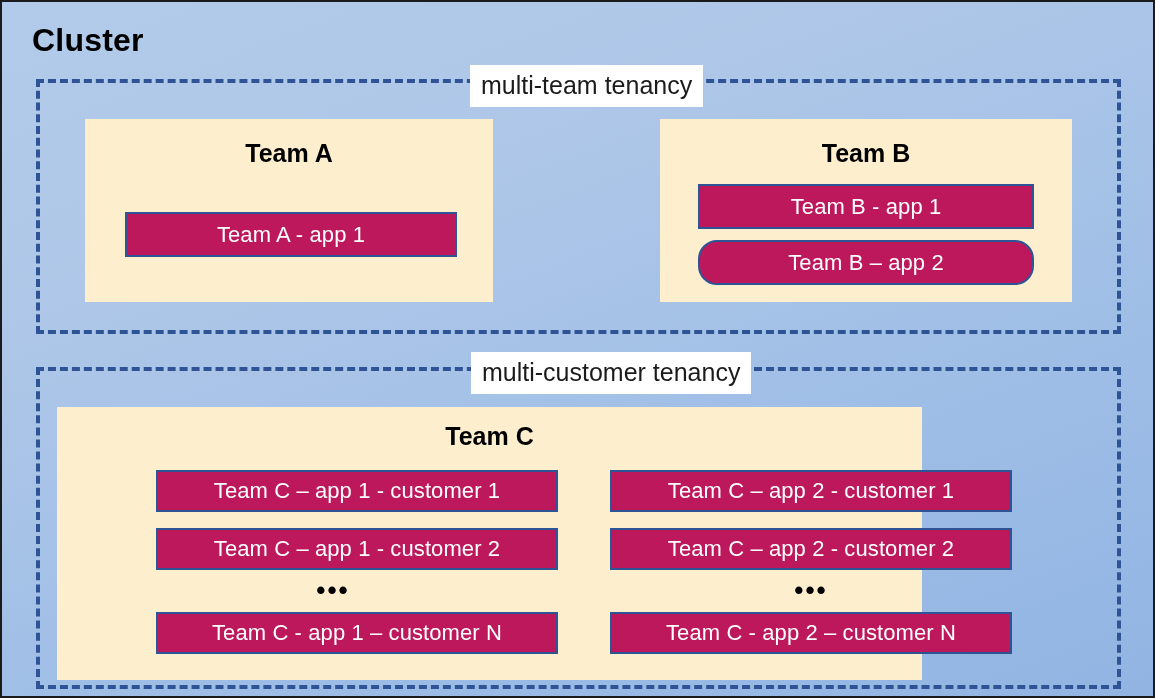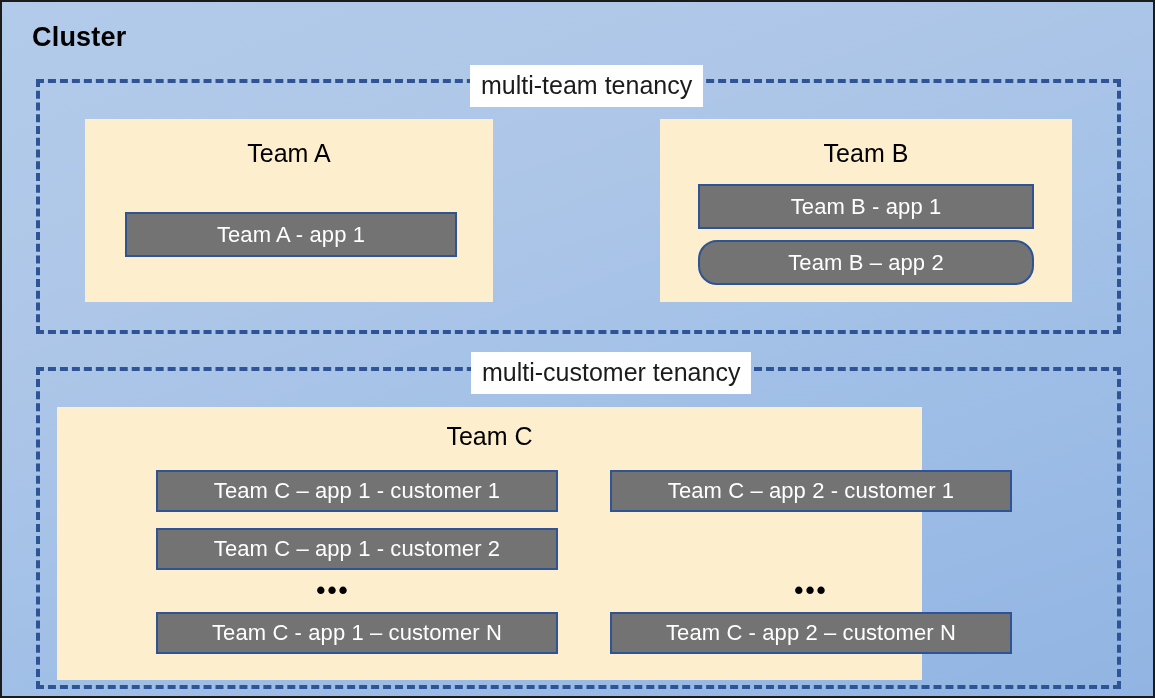--- a/index.html
+++ b/index.html
@@ -17,21 +17,21 @@
     background: linear-gradient(160deg, #b3cbea 0%, #aec7e8 30%, #9dbde6 70%, #91b4e2 100%);
     overflow: hidden;
     font-family: "Liberation Sans", sans-serif;
   }
 
   
   #cluster-title {
     position: absolute;
     left: 30px;
     top: 20px;
-    font-size: 27px;
+    font-size: 32px;
     font-weight: bold;
     color: #000000;
     letter-spacing: 0.2px;
     white-space: nowrap;
   }
 
   
   .tenancy-group {
     position: absolute;
     box-sizing: border-box;
@@ -103,34 +103,34 @@
     width: 865px;
     height: 273px;
   }
 
   .team-title {
     position: absolute;
     left: 0;
     right: 0;
     text-align: center;
     font-size: 25px;
-    font-weight: normal;
+    font-weight: bold;
     color: #000000;
     white-space: nowrap;
   }
 
   #team-a-title { top: 20px; }
   #team-b-title { top: 20px; }
   #team-c-title { top: 15px; }
 
   
   .app-box {
     position: absolute;
     box-sizing: border-box;
-    background: #737373;
+    background: #be185d;
     border: 2px solid #2f5496;
     color: #ffffff;
     font-size: 22px;
     display: flex;
     align-items: center;
     justify-content: center;
     white-space: nowrap;
     letter-spacing: 0.1px;
   }
 
@@ -221,17 +221,18 @@
 
   <div id="team-c-box" class="team-box">
     <div id="team-c-title" class="team-title">Team C</div>
 
     <div class="app-box app-c-left app-row-1">Team C – app 1 - customer 1</div>
     <div class="app-box app-c-left app-row-2">Team C – app 1 - customer 2</div>
     <div id="ellipsis-left" class="ellipsis">•••</div>
     <div class="app-box app-c-left app-row-n">Team C - app 1 – customer N</div>
 
     <div class="app-box app-c-right app-row-1">Team C – app 2 - customer 1</div>
+    <div class="app-box app-c-right app-row-2">Team C – app 2 - customer 2</div>
     <div id="ellipsis-right" class="ellipsis">•••</div>
     <div class="app-box app-c-right app-row-n">Team C - app 2 – customer N</div>
   </div>
 
 </div>
 
 </body></html>

